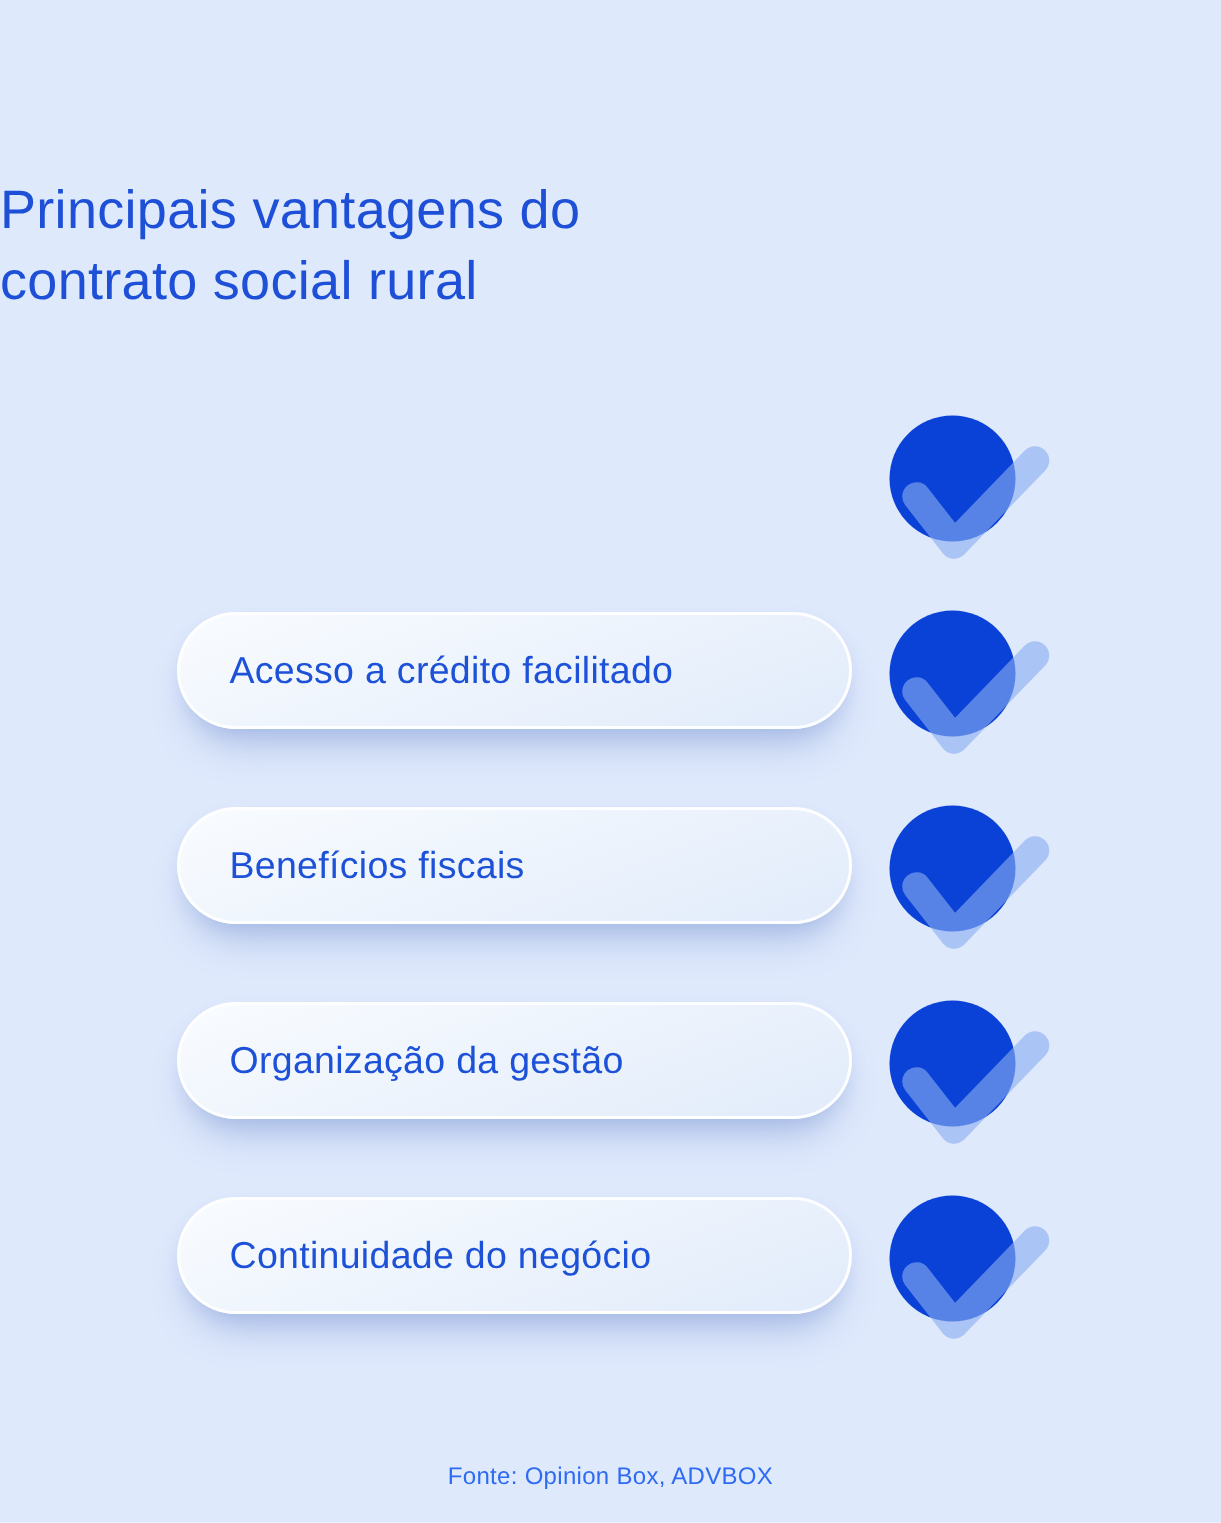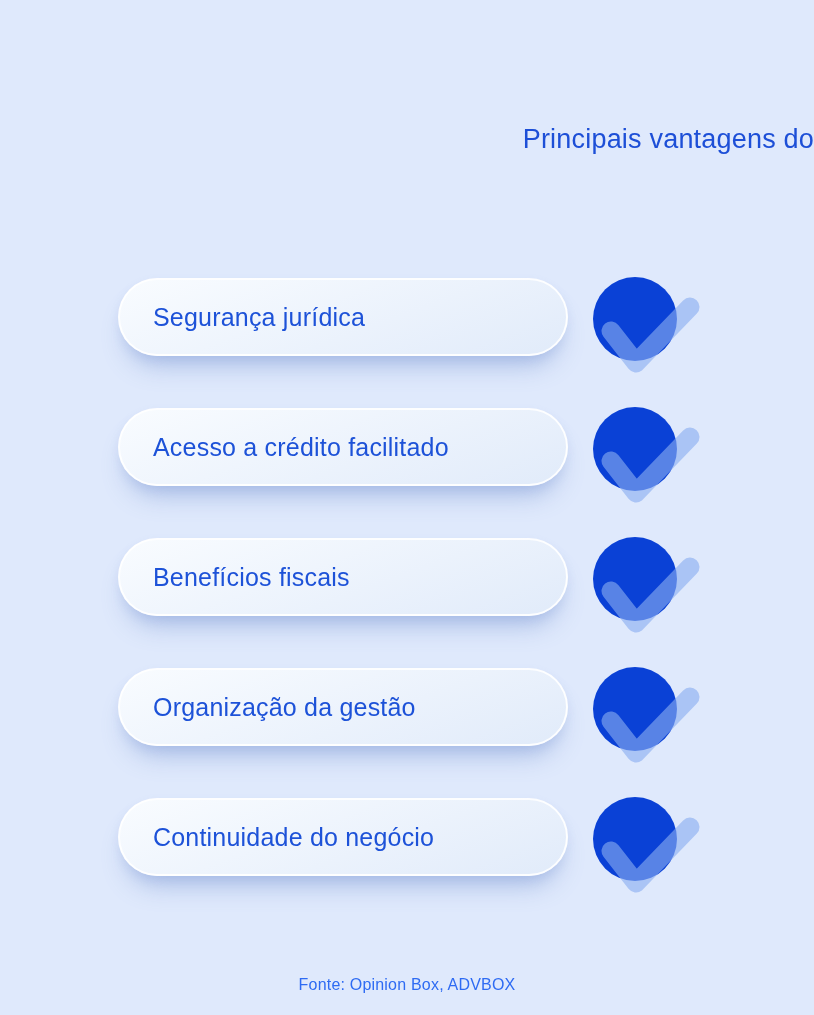--- a/index.html
+++ b/index.html
@@ -20,23 +20,23 @@
   .canvas {
     position: relative;
     width: 814px; height: 1015px;
     background: var(--background);
     overflow: hidden;
   }
   .title {
     position: absolute;
     top: 116px; left: 0;
     width: 814px;
-    text-align: right;
+    text-align: left;
     color: var(--title-blue);
-    font-size: 27px;
+    font-size: 36px;
     font-weight: 500;
     line-height: 47px;
     letter-spacing: 0.2px;
   }
   .title span { display: block; }
   .row {
     position: absolute;
     left: 118px;
     width: 600px;
     height: 125px;
@@ -79,26 +79,24 @@
     margin-top: 20px;
   }
 </style>
 </head>
 <body>
 
 <div class="canvas">
 
   <h1 class="title">
     <span>Principais vantagens do</span>
+    <span>contrato social rural</span>
   </h1>
 
   <div class="row" style="top:276px">
-    <div class="pill">
-      <span class="pill-label">Segurança jurídica</span>
-    </div>
     <svg class="check-icon" viewBox="0 0 125 125">
       <circle cx="47" cy="43" r="42" fill="var(--circle-blue)"></circle>
       <path class="check-stroke" d="M23 55 L48 87 L102 31" fill="none" stroke="var(--check-blue)" stroke-width="19" stroke-linecap="round" stroke-linejoin="round"></path>
     </svg>
   </div>
 
   <div class="row" style="top:536px">
     <div class="pill">
       <span class="pill-label">Benefícios fiscais</span>
     </div>

